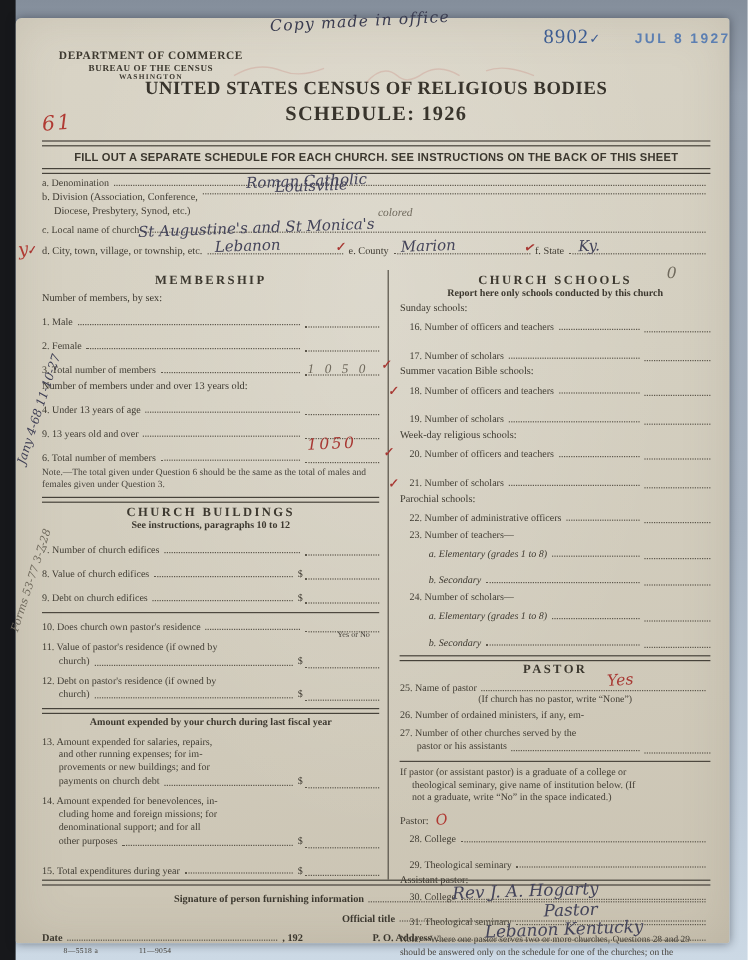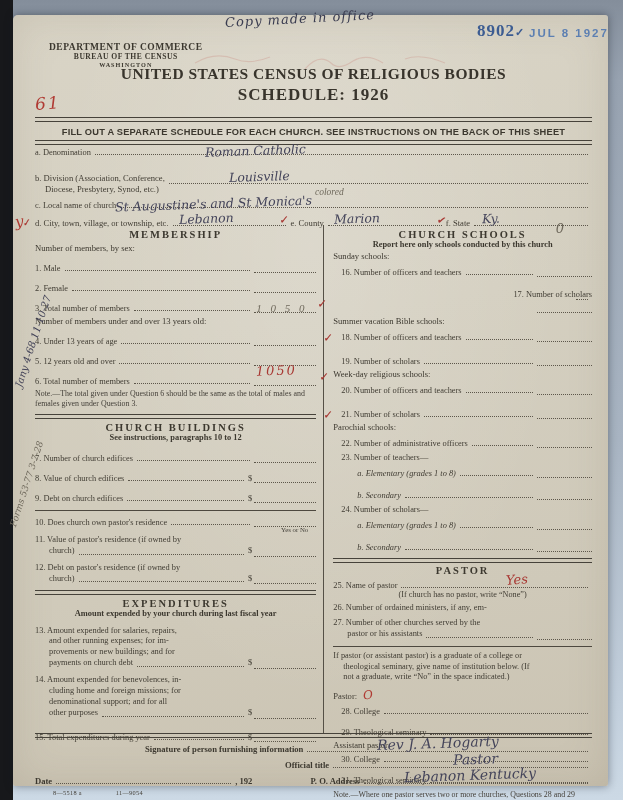--- a/index.html
+++ b/index.html
@@ -45,21 +45,21 @@
 
   
   .hw{font-family:"DejaVu Serif",serif;font-style:italic;color:#44445a;transform:rotate(-2deg);white-space:nowrap;}
   .hw-red{color:#a83833;}
   .hw-pencil{color:#6f695c;font-style:italic;}
   .chk{color:#a83833;font-weight:bold;font-style:normal;display:inline-block;transform:skewX(-12deg) rotate(-6deg);}
 
   
   .script-copy{position:absolute;top:-4px;left:190px;font-family:"DejaVu Serif",serif;font-style:italic;
     font-size:13px;color:#3a3c50;transform:rotate(-3deg);letter-spacing:1px;}
-  .stamp-num{position:absolute;top:6px;left:442px;color:#3c5c92;font-weight:bold;font-size:17px;letter-spacing:1px;}
+  .stamp-num{position:absolute;top:6px;left:418px;color:#3c5c92;font-weight:normal;font-size:17px;letter-spacing:1px;}
   .stamp-num .chkb{color:#3c5c92;font-size:11px;}
   .stamp-date{position:absolute;top:12px;left:494px;color:#5c7fb2;font-weight:bold;
     font-family:"Liberation Sans",sans-serif;font-size:11.5px;letter-spacing:2px;white-space:nowrap;}
   .dept{position:absolute;top:27px;left:14px;color:#3c382f;}
   .dept .l1{font-weight:bold;font-size:9.5px;letter-spacing:.5px;}
   .dept .l2{font-weight:bold;font-size:7.6px;text-align:center;letter-spacing:.5px;}
   .dept .l3{font-weight:bold;font-size:6.2px;text-align:center;letter-spacing:1px;}
   .red61{position:absolute;top:78px;left:0px;font-family:"DejaVu Serif",serif;font-style:italic;
     font-size:17px;color:#b03a33;transform:rotate(-4deg);letter-spacing:2px;}
   .main-title{position:absolute;top:50px;left:0;right:0;text-align:center;font-weight:bold;
@@ -68,21 +68,21 @@
     font-size:17px;letter-spacing:1px;color:#38342c;}
   .ink-transfer{position:absolute;top:30px;left:150px;opacity:.5;pointer-events:none;}
   .banner{position:absolute;top:100px;left:0;right:0;}
   .banner .txt{text-align:center;font-family:"Liberation Sans",sans-serif;font-weight:bold;
     font-size:9.6px;letter-spacing:.2px;color:#3c382f;transform:scaleX(.97);padding:2px 0 1px 0;}
 
   
   .ident{position:absolute;top:126px;left:0;right:0;font-size:8.6px;color:#403c33;}
   .ident .qrow{margin-top:7px;}
   .ident .val{position:absolute;bottom:-1px;font-size:12.5px;}
-  .b-two{display:flex;align-items:center;margin-top:16px;}
+  .b-two{display:flex;align-items:flex-start;margin-top:2px;}
   .b-lines{line-height:1.25;white-space:nowrap;}
   .b-lines .ind{padding-left:10px;}
   .dline{display:flex;align-items:flex-end;margin-top:8px;position:relative;}
   .margin-y{position:absolute;left:-20px;top:-6px;font-family:"DejaVu Serif",serif;font-style:italic;
     font-size:15px;color:#b03a33;transform:rotate(-8deg);}
 
   
   .cols{position:absolute;top:210px;left:0;right:0;height:508px;display:flex;}
   .colL{width:50.5%;padding-right:7px;border-right:1px solid #555046;position:relative;}
   .colR{flex:1;padding-left:9px;position:relative;}
@@ -225,21 +225,21 @@
         </div>
 
         <div class="grp">Number of members under and over 13 years old:</div>
 
         <div class="qrow">
           <span class="lbl">4. Under 13 years of age</span>
             <span class="leader"></span>
             <span class="ans"></span>
         </div>
         <div class="qrow">
-          <span class="lbl">5. 12 years old and over</span>
+          <span class="lbl">9. 13 years old and over</span>
             <span class="leader"></span>
             <span class="ans"></span>
         </div>
         <div class="qrow">
           <span class="lbl">6. Total number of members</span>
             <span class="leader"></span>
           <span class="ans">
               <span class="val-abs hw hw-red" style="font-size:13px;letter-spacing:2px;top:-12px;">1050</span>
               <span class="chk" style="position:absolute;right:-12px;top:-4px;font-size:10px;">✓</span>
             </span>
@@ -292,21 +292,20 @@
           <div class="lastline">
               <span class="cont">church)</span>
               <span class="leader"></span>
               <span class="dollar">$</span>
               <span class="ans"></span>
             </div>
         </div>
 
         <div class="hr2" style="margin-top:6px;"></div>
 
-        <div class="sec-title" style="margin-top:3px;">EXPENDITURES</div>
         <div class="sec-sub">Amount expended by your church during last fiscal year</div>
 
         <div class="multiline">
           <div>13. Amount expended for salaries, repairs,</div>
           <div class="cont">and other running expenses; for im-</div>
           <div class="cont">provements or new buildings; and for</div>
           <div class="lastline">
               <span class="cont">payments on church debt</span>
               <span class="leader"></span>
               <span class="dollar">$</span>
@@ -339,21 +338,21 @@
 
         <div class="sec-title" style="margin-top:4px;">CHURCH SCHOOLS</div>
         <div class="sec-sub">Report here only schools conducted by this church</div>
 
         <div class="grp" style="margin-top:1px;">Sunday schools:</div>
         <div class="qrow tight" style="padding-left:8px;">
           <span class="lbl">16. Number of officers and teachers</span>
             <span class="leader"></span>
             <span class="ans narrow"></span>
         </div>
-        <div class="qrow" style="padding-left:8px;margin-top:13px;flex-direction:column;">
+        <div class="qrow" style="padding-left:8px;margin-top:13px;">
           <span class="lbl">17. Number of scholars</span>
             <span class="leader"></span>
             <span class="ans narrow"></span>
         </div>
 
         <div class="grp">Summer vacation Bible schools:</div>
         <div class="qrow tight" style="padding-left:8px;">
           <span class="chk chk-left">✓</span>
           <span class="lbl">18. Number of officers and teachers</span>
             <span class="leader"></span>

